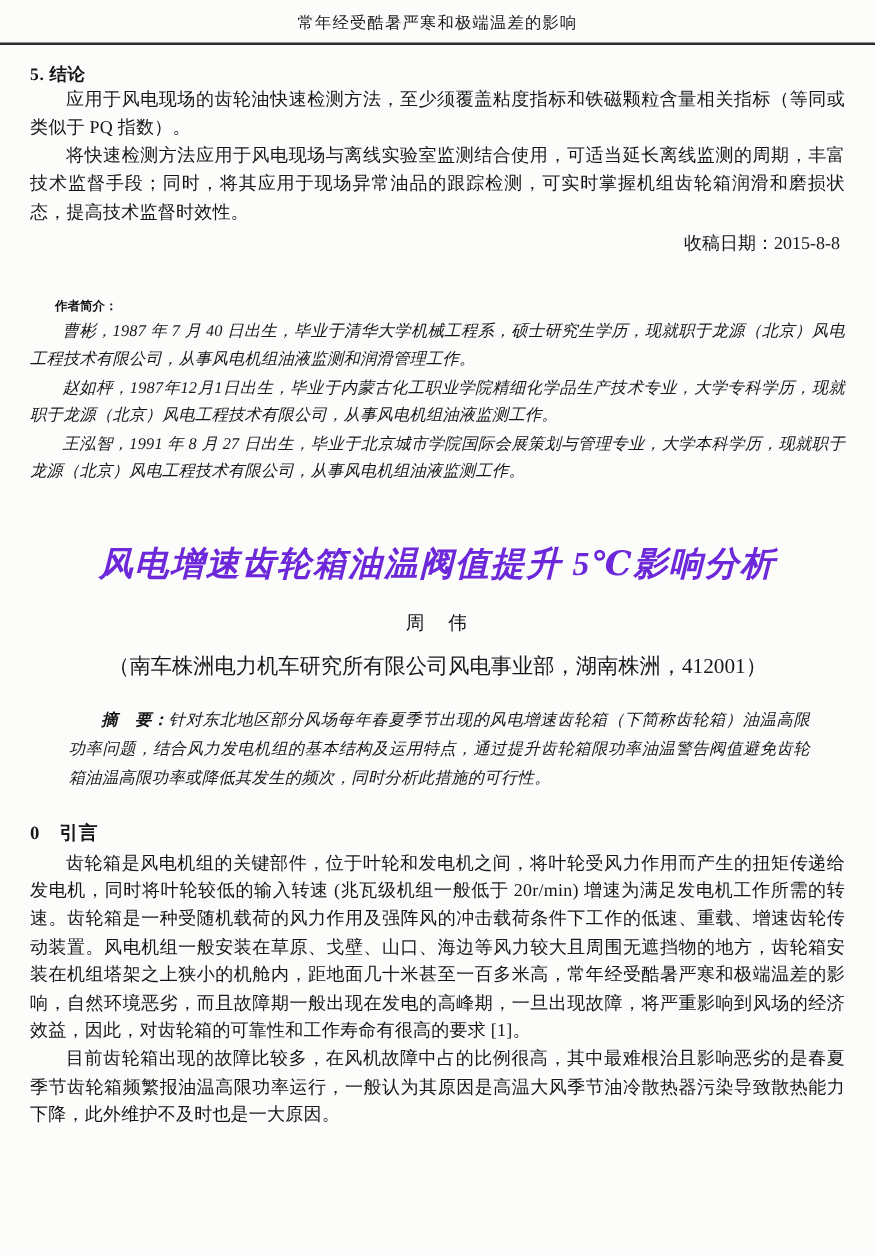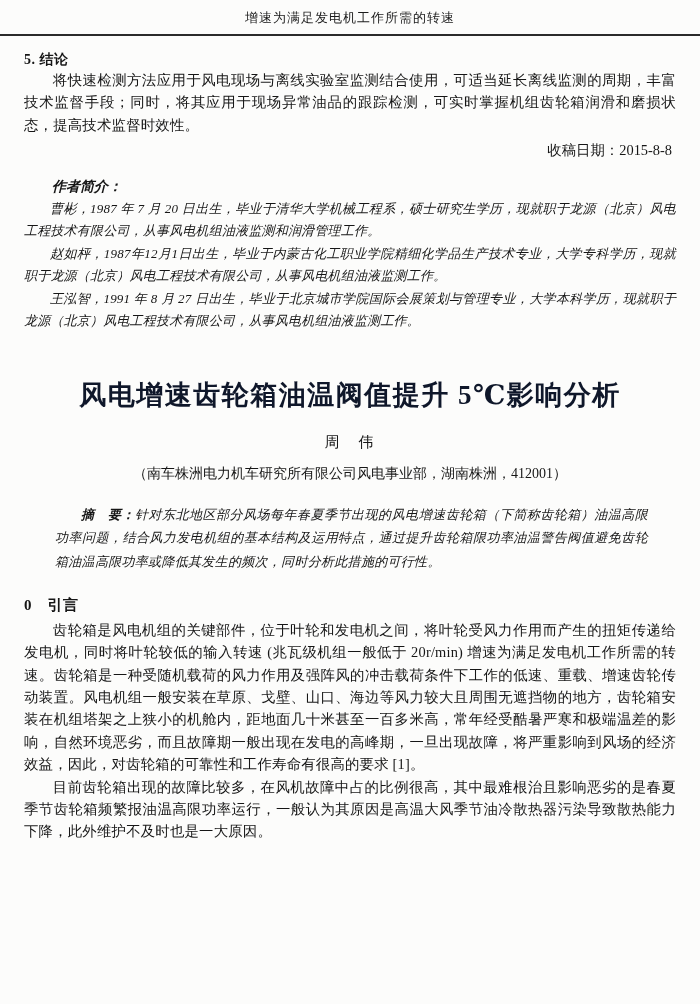--- a/index.html
+++ b/index.html
@@ -45,53 +45,53 @@
     letter-spacing:.2px;
   }
   .received{
     margin-top:3px;
     text-align:right;
     font-size:14.4px;
     line-height:22px;
     padding-right:4px;
   }
   .authors-heading{
-    margin-top:17px;
+    margin-top:32px;
     margin-left:2em;
-    font-size:14px;
+    font-size:10px;
     font-weight:bold;
-    font-style:italic;
   }
   p.bio{
     margin:2px 0 0 0;
     font-size:13px;
     line-height:21.5px;
     text-align:justify;
     text-indent:2em;
     font-style:italic;
     letter-spacing:.2px;
   }
   .article-title{
     margin-top:46px;
     text-align:center;
     font-size:27px;
     font-weight:bold;
     letter-spacing:1.5px;
-    color:#0f172a;
+    color:#6d28d9;
+    font-style:italic;
   }
   .article-author{
     margin-top:20px;
     text-align:center;
     font-size:15px;
     letter-spacing:2px;
   }
   .affiliation{
     margin-top:13px;
     text-align:center;
-    font-size:14px;
+    font-size:17px;
   }
   .abstract-block{
     margin:20px 28px 0 31px;
   }
   .abstract-par{
     margin:0;
     font-size:13px;
     line-height:23.2px;
     text-align:justify;
     text-indent:2em;
@@ -116,34 +116,35 @@
     font-weight:bold;
     letter-spacing:.5px;
   }
   .intro-heading + p.body-par{margin-top:4px;}
 </style>
 </head>
 <body>
 
 <div class="page">
 
-  <div class="running-head">增速为满足发电机工作所需的转速</div>
+  <div class="running-head">常年经受酷暑严寒和极端温差的影响</div>
   <hr class="head-rule">
 
   <div class="content">
 
     <div class="sec-heading">5. 结论</div>
 
+    <p class="body-par">应用于风电现场的齿轮油快速检测方法，至少须覆盖粘度指标和铁磁颗粒含量相关指标（等同或类似于 PQ 指数）。</p>
     <p class="body-par">将快速检测方法应用于风电现场与离线实验室监测结合使用，可适当延长离线监测的周期，丰富技术监督手段；同时，将其应用于现场异常油品的跟踪检测，可实时掌握机组齿轮箱润滑和磨损状态，提高技术监督时效性。</p>
 
     <div class="received">收稿日期：2015-8-8</div>
 
     <div>
       <div class="authors-heading">作者简介：</div>
-      <p class="bio">曹彬，1987 年 7 月 20 日出生，毕业于清华大学机械工程系，硕士研究生学历，现就职于龙源（北京）风电工程技术有限公司，从事风电机组油液监测和润滑管理工作。</p>
+      <p class="bio">曹彬，1987 年 7 月 40 日出生，毕业于清华大学机械工程系，硕士研究生学历，现就职于龙源（北京）风电工程技术有限公司，从事风电机组油液监测和润滑管理工作。</p>
       <p class="bio">赵如枰，1987年12月1日出生，毕业于内蒙古化工职业学院精细化学品生产技术专业，大学专科学历，现就职于龙源（北京）风电工程技术有限公司，从事风电机组油液监测工作。</p>
       <p class="bio">王泓智，1991 年 8 月 27 日出生，毕业于北京城市学院国际会展策划与管理专业，大学本科学历，现就职于龙源（北京）风电工程技术有限公司，从事风电机组油液监测工作。</p>
     </div>
 
     <div>
       <div class="article-title">风电增速齿轮箱油温阀值提升 5℃影响分析</div>
       <div class="article-author">周　伟</div>
       <div class="affiliation">（南车株洲电力机车研究所有限公司风电事业部，湖南株洲，412001）</div>
 
       <div class="abstract-block">

